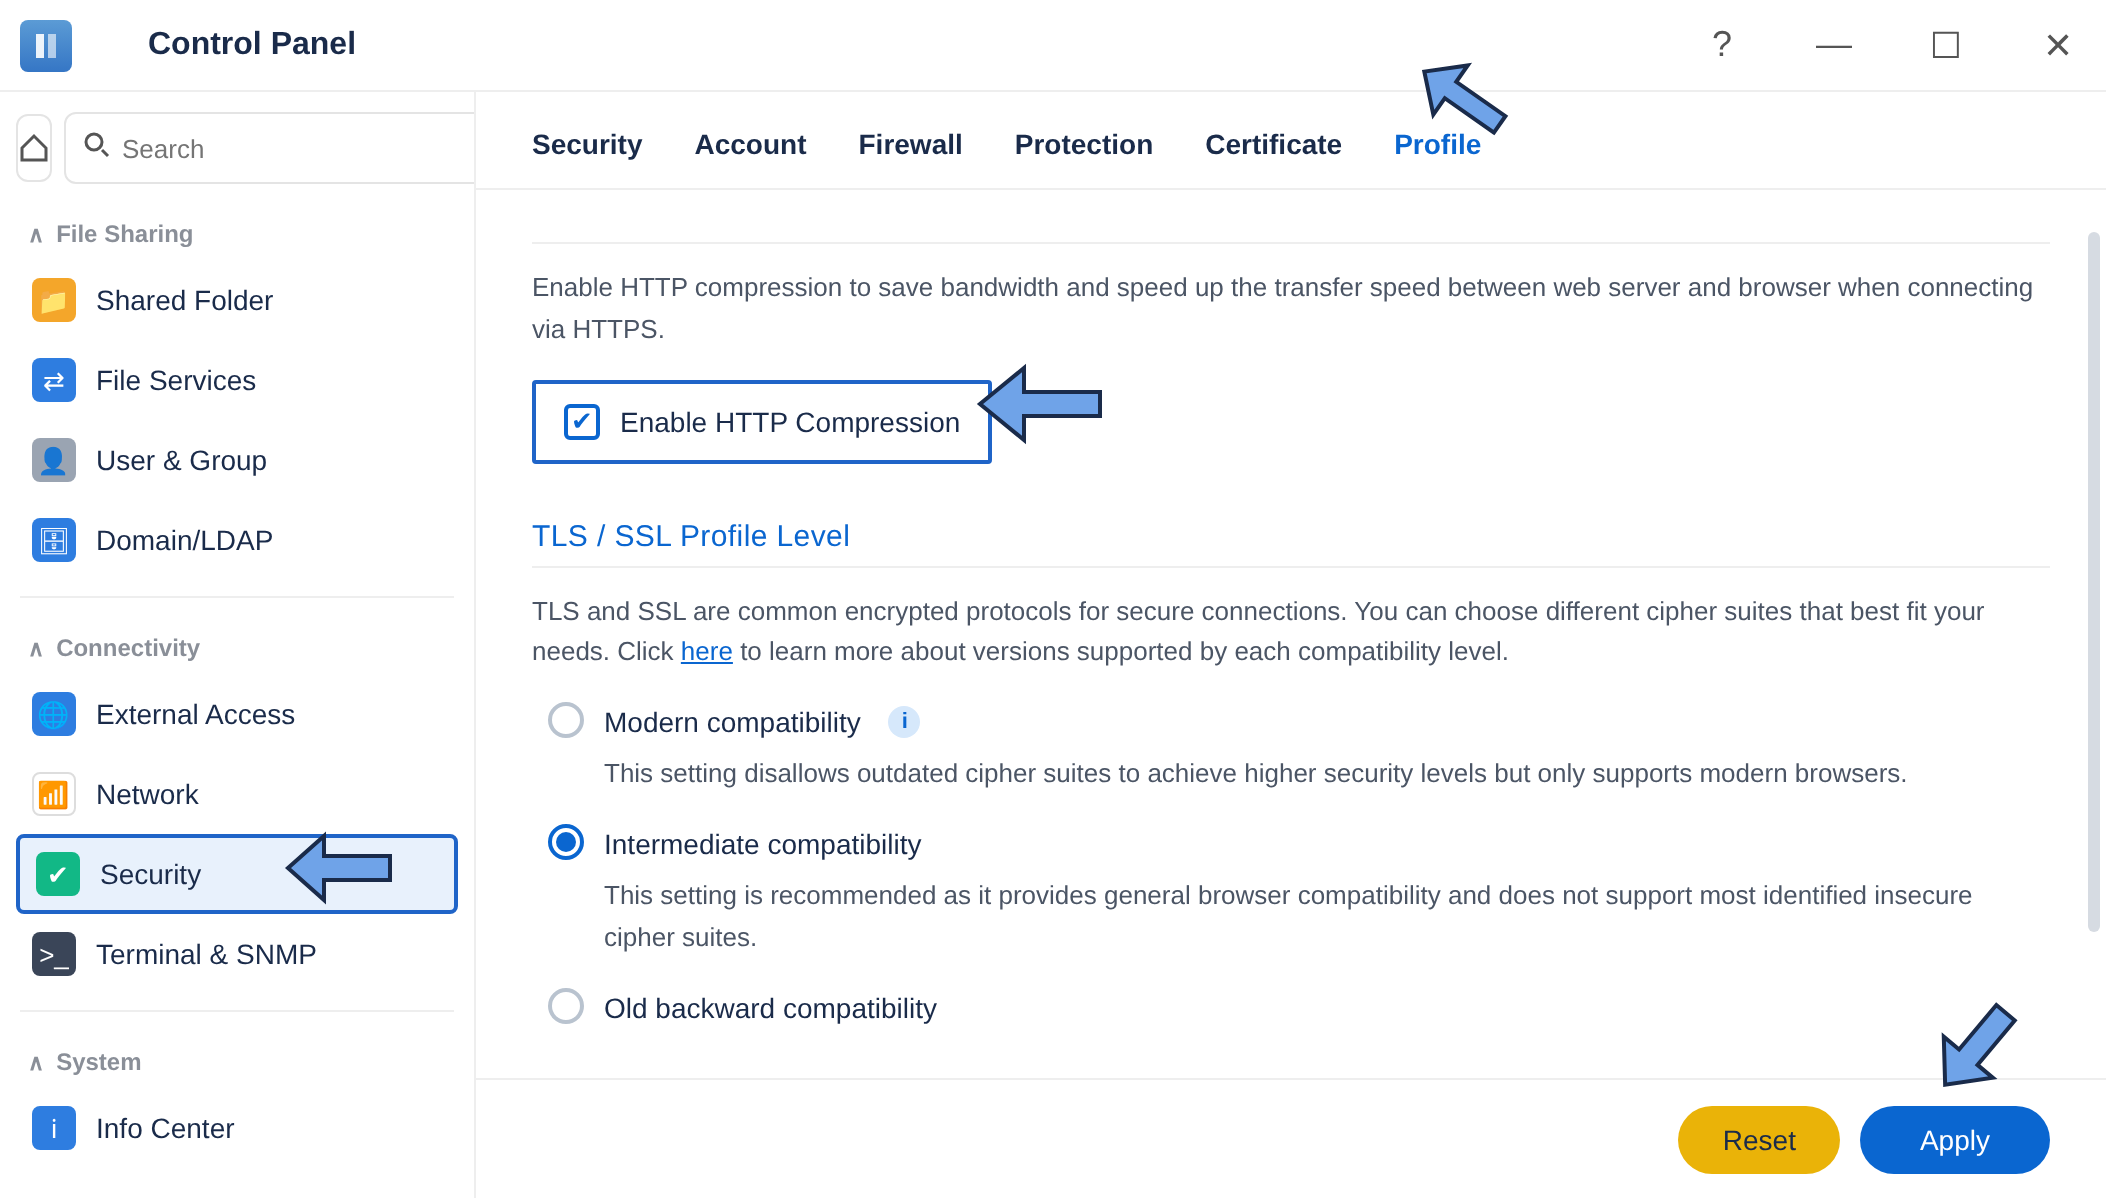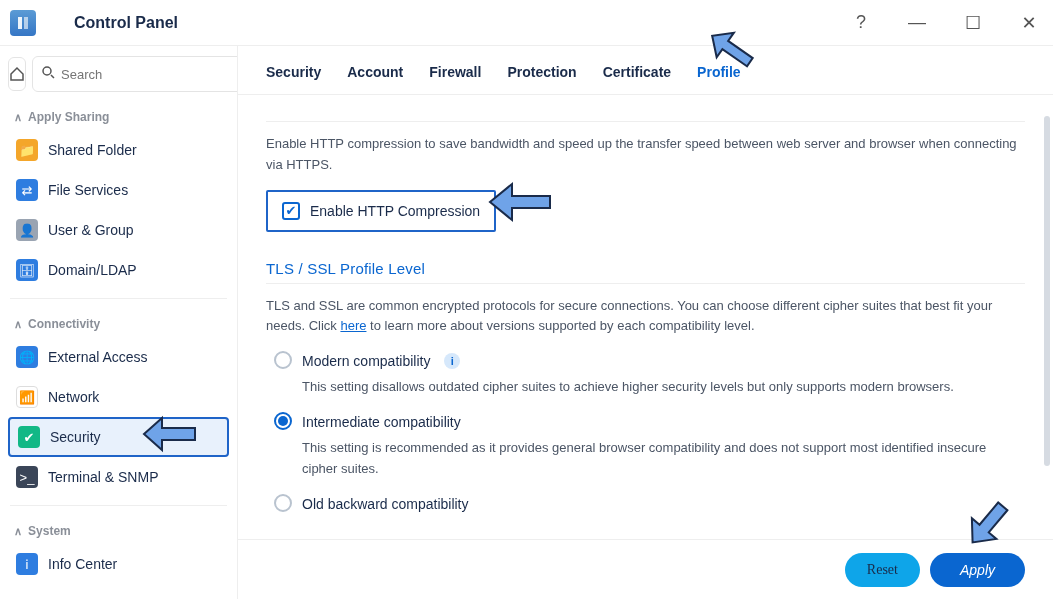--- a/index.html
+++ b/index.html
@@ -50,22 +50,22 @@
 .radio-dot { width:18px; height:18px; border:2px solid #b9c3cf; border-radius:50%; display:flex; align-items:center; justify-content:center; flex-shrink:0; }
 .radio-dot.sel { border-color:#0a66d0; }
 .radio-dot.sel::after { content:''; width:10px; height:10px; background:#0a66d0; border-radius:50%; }
 .radio-label { font-size:14px; color:#1a2b4a; }
 .info-badge { width:16px; height:16px; border-radius:50%; background:#d6e8fb; color:#0a66d0; font-size:11px; font-weight:700; display:flex; align-items:center; justify-content:center; margin-left:4px; cursor:pointer; }
 .radio-desc { margin:8px 0 0 28px; color:#4b5565; line-height:1.6; }
 a.inline { color:#0a66d0; text-decoration:underline; cursor:pointer;margin-top:28px; }
 
 .footer { position:absolute; left:0; right:0; bottom:0; height:60px; border-top:1px solid #eee; display:flex; align-items:center; justify-content:flex-end; gap:10px; padding:0 28px; background:#fff; }
 .btn { height:34px; padding:0 22px; border-radius:17px; font-size:14px; cursor:pointer; border:none; }
-.btn-reset { background:#0ea5e9; color:#1a2b4a;font-family:Liberation Serif, serif; }
-.btn-apply { background:#0a66d0; color:#fff; font-weight:500; padding:0 30px;font-style:italic; }
+.btn-reset { background:#eab308; color:#1a2b4a; }
+.btn-apply { background:#0a66d0; color:#fff; font-weight:500; padding:0 30px; }
 
 .scroll-indicator { position:absolute; right:3px; top:70px; width:6px; height:350px; background:#d6dbe2; border-radius:3px; }
 
 
 .arrow { position:absolute; pointer-events:none; }
 .arrow svg { display:block; }
 </style>
 </head>
 <body>
 
@@ -99,21 +99,21 @@
               <circle cx="6" cy="6" r="4" fill="none" stroke="#555" stroke-width="1.5"></circle>
               <line x1="10" y1="10" x2="13" y2="13" stroke="#555" stroke-width="1.5"></line>
             </svg>
         </span>
         <input placeholder="Search" style="">
       </div>
     </div>
 
     <div class="section-head">
       <span class="chev">∧</span>
-      <span>Apply Sharing</span>
+      <span>File Sharing</span>
     </div>
     <div class="nav-item">
       <span class="nav-icon ic-orange">📁</span>
       <span>Shared Folder</span>
     </div>
     <div class="nav-item">
       <span class="nav-icon ic-blue">⇄</span>
       <span>File Services</span>
     </div>
     <div class="nav-item">

